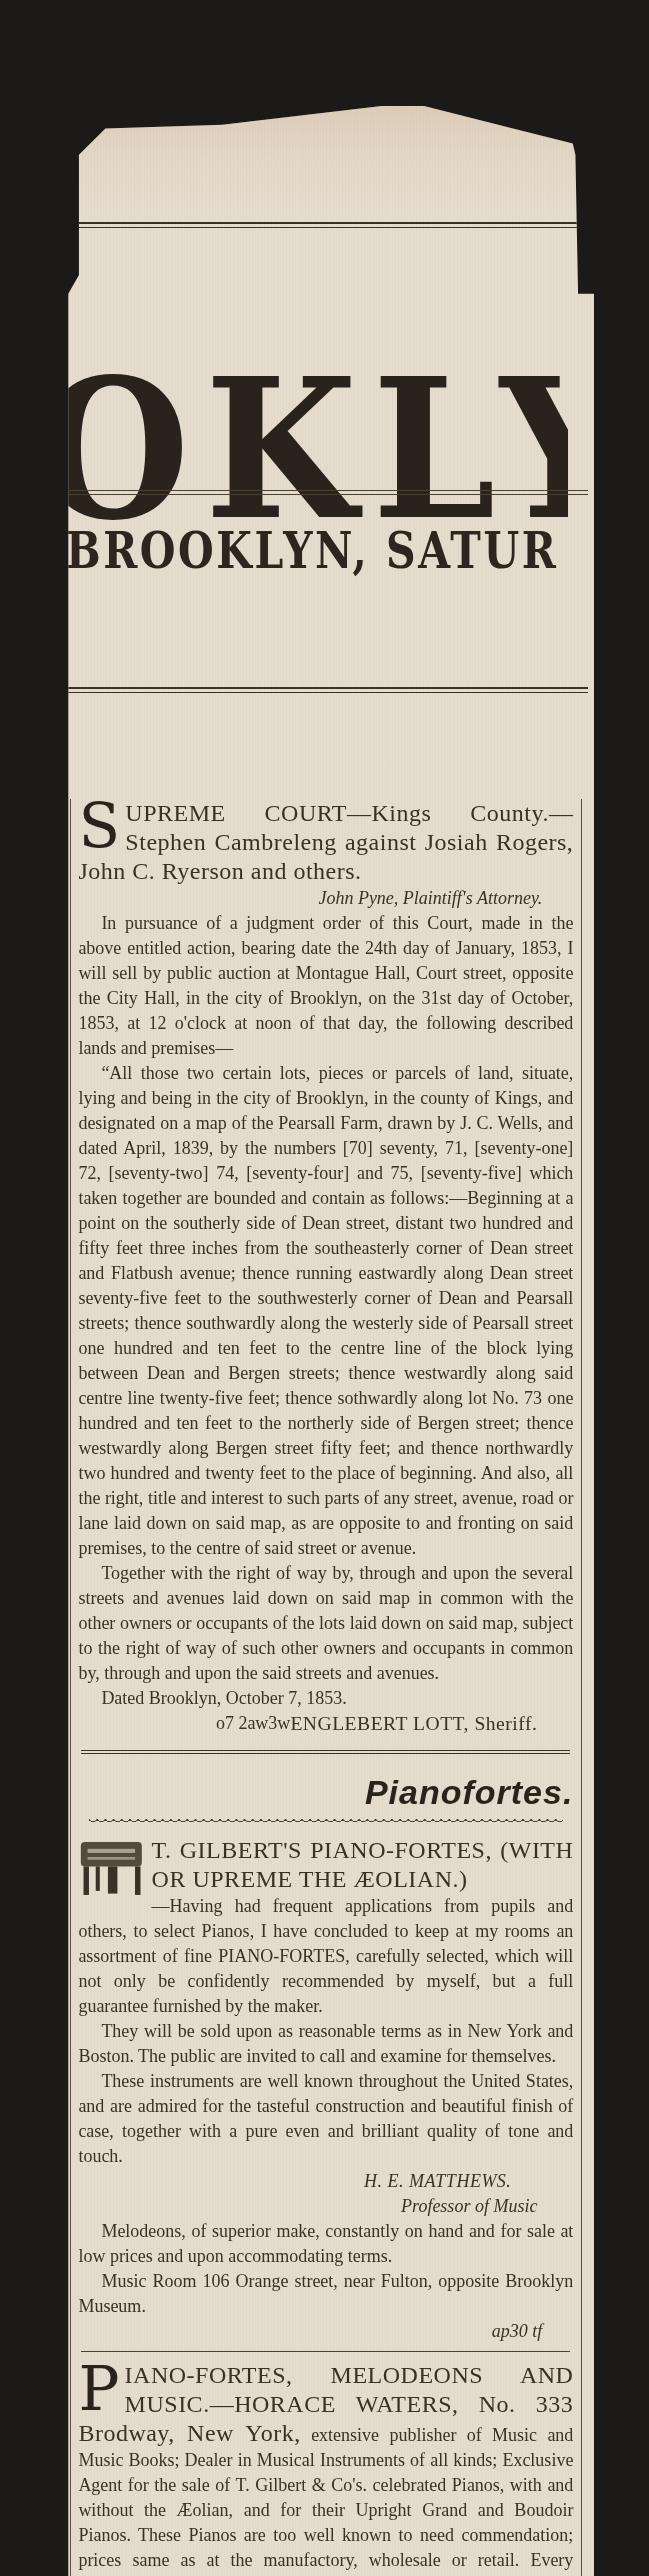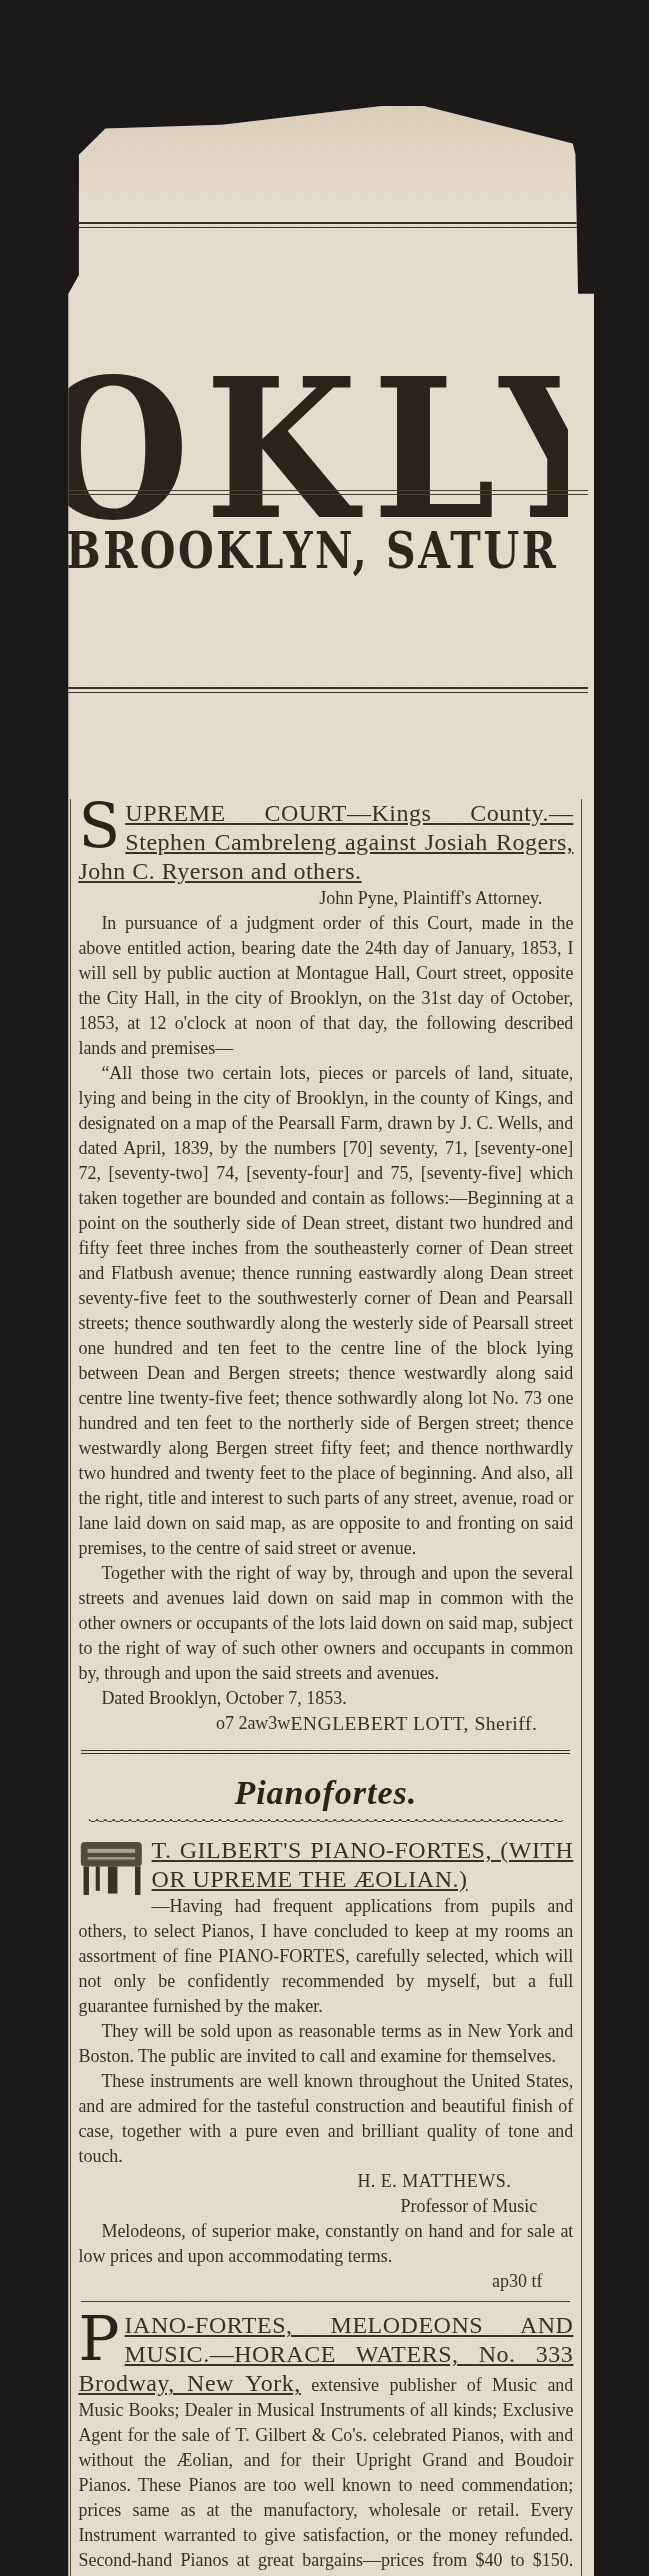--- a/index.html
+++ b/index.html
@@ -83,27 +83,27 @@
   .column p.noindent { text-indent: 0; }
   .dropcap {
     float: left;
     font-size: 61px;
     line-height: 47px;
     margin: 3.1px 5.2px 0 0;
     font-family: "DejaVu Serif", serif;
     color: #2a231c;
   }
   .caps { letter-spacing: 0.5px; }
-  .right { text-align: right; }
+  .right { text-align: right; font-style: italic; }
   .sig-row {
     display: flex; justify-content: flex-end; text-indent: 0;
   }
   .section-head {
-    text-align: center;
-    font-family: Liberation Serif, serif;
+    text-align: right;
+    font-family: Liberation Sans, sans-serif;
     font-weight: bold;
     font-style: italic;
     font-size: 34px;
     line-height: 47px;
     margin: 15.5px 0 3.1px;
     color: #2a231c;
     letter-spacing: 1px;
   }
   .wavy {
     height: 7.2px;
@@ -121,21 +121,21 @@
   .ad-rule-thin { border-top: 1px solid #4a3f33; margin: 7.2px 3.1px 9.3px; }
   .icon-cut {
     float: left;
     width: 68px;
     height: 61px;
     margin: 2.1px 5.2px 0 0;
     color: #3a3026;
   }
   .icon-cut svg { width: 100%; height: 100%; }
   .clear { clear: both; }
-  .head-lg { font-size: 24px; line-height: 29px; letter-spacing: 0.5px; text-decoration: underline; }
+  .head-lg { font-size: 24px; line-height: 29px; letter-spacing: 0.5px; }
   .sheriff { font-size: 19.6px; letter-spacing: 0.5px; }
 </style>
 </head>
 <body>
 
 <div class="clipping">
 
   <div class="rule-double" style="top:116px;"></div>
 
   <div class="masthead-big">OKLYN</div>
@@ -183,20 +183,21 @@
           </svg>
       </span>
       <p class="noindent caps head-lg">T. GILBERT'S PIANO-FORTES, (WITH OR UPREME THE ÆOLIAN.)</p>
       <p class="noindent">—Having had frequent applications from pupils and others, to select Pianos, I have concluded to keep at my rooms an assortment of fine PIANO-FORTES, carefully selected, which will not only be confidently recommended by myself, but a full guarantee furnished by the maker.</p>
       <div class="clear"></div>
       <p>They will be sold upon as reasonable terms as in New York and Boston. The public are invited to call and examine for themselves.</p>
       <p>These instruments are well known throughout the United States, and are admired for the tasteful construction and beautiful finish of case, together with a pure even and brilliant quality of tone and touch.</p>
       <p class="right caps" style="padding-right:62px;">H. E. MATTHEWS.</p>
       <p class="right" style="padding-right:36px;">Professor of Music</p>
       <p>Melodeons, of superior make, constantly on hand and for sale at low prices and upon accommodating terms.</p>
+      <p>Music Room 106 Orange street, near Fulton, opposite Brooklyn Museum.</p>
       <p class="right" style="padding-right:31px;text-align:right;">ap30 tf</p>
     </div>
 
     <div class="ad-rule-thin"></div>
 
     <div>
       <p class="noindent">
         <span class="dropcap">P</span>
         <span class="head-lg caps">IANO-FORTES, MELODEONS AND MUSIC.—HORACE WATERS, No. 333 Brodway, New York,</span>
         <span>extensive publisher of Music and Music Books; Dealer in Musical Instruments of all kinds; Exclusive Agent for the sale of T. Gilbert &amp; Co's. celebrated Pianos, with and without the Æolian, and for their Upright Grand and Boudoir Pianos. These Pianos are too well known to need commendation; prices same as at the manufactory, wholesale or retail. Every Instrument warranted to give satisfaction, or the money refunded. Second-hand Pianos at great bargains—prices from $40 to $150. Sole Agent for SMITH'S SUPERIOR MELODEONS. These Melodeons are tuned the equal temperament, like Æolian Pianos and Organs, and are superior to any in use, the harmony being equally good in all the keys. Every Instrument fully warranted.</span>

